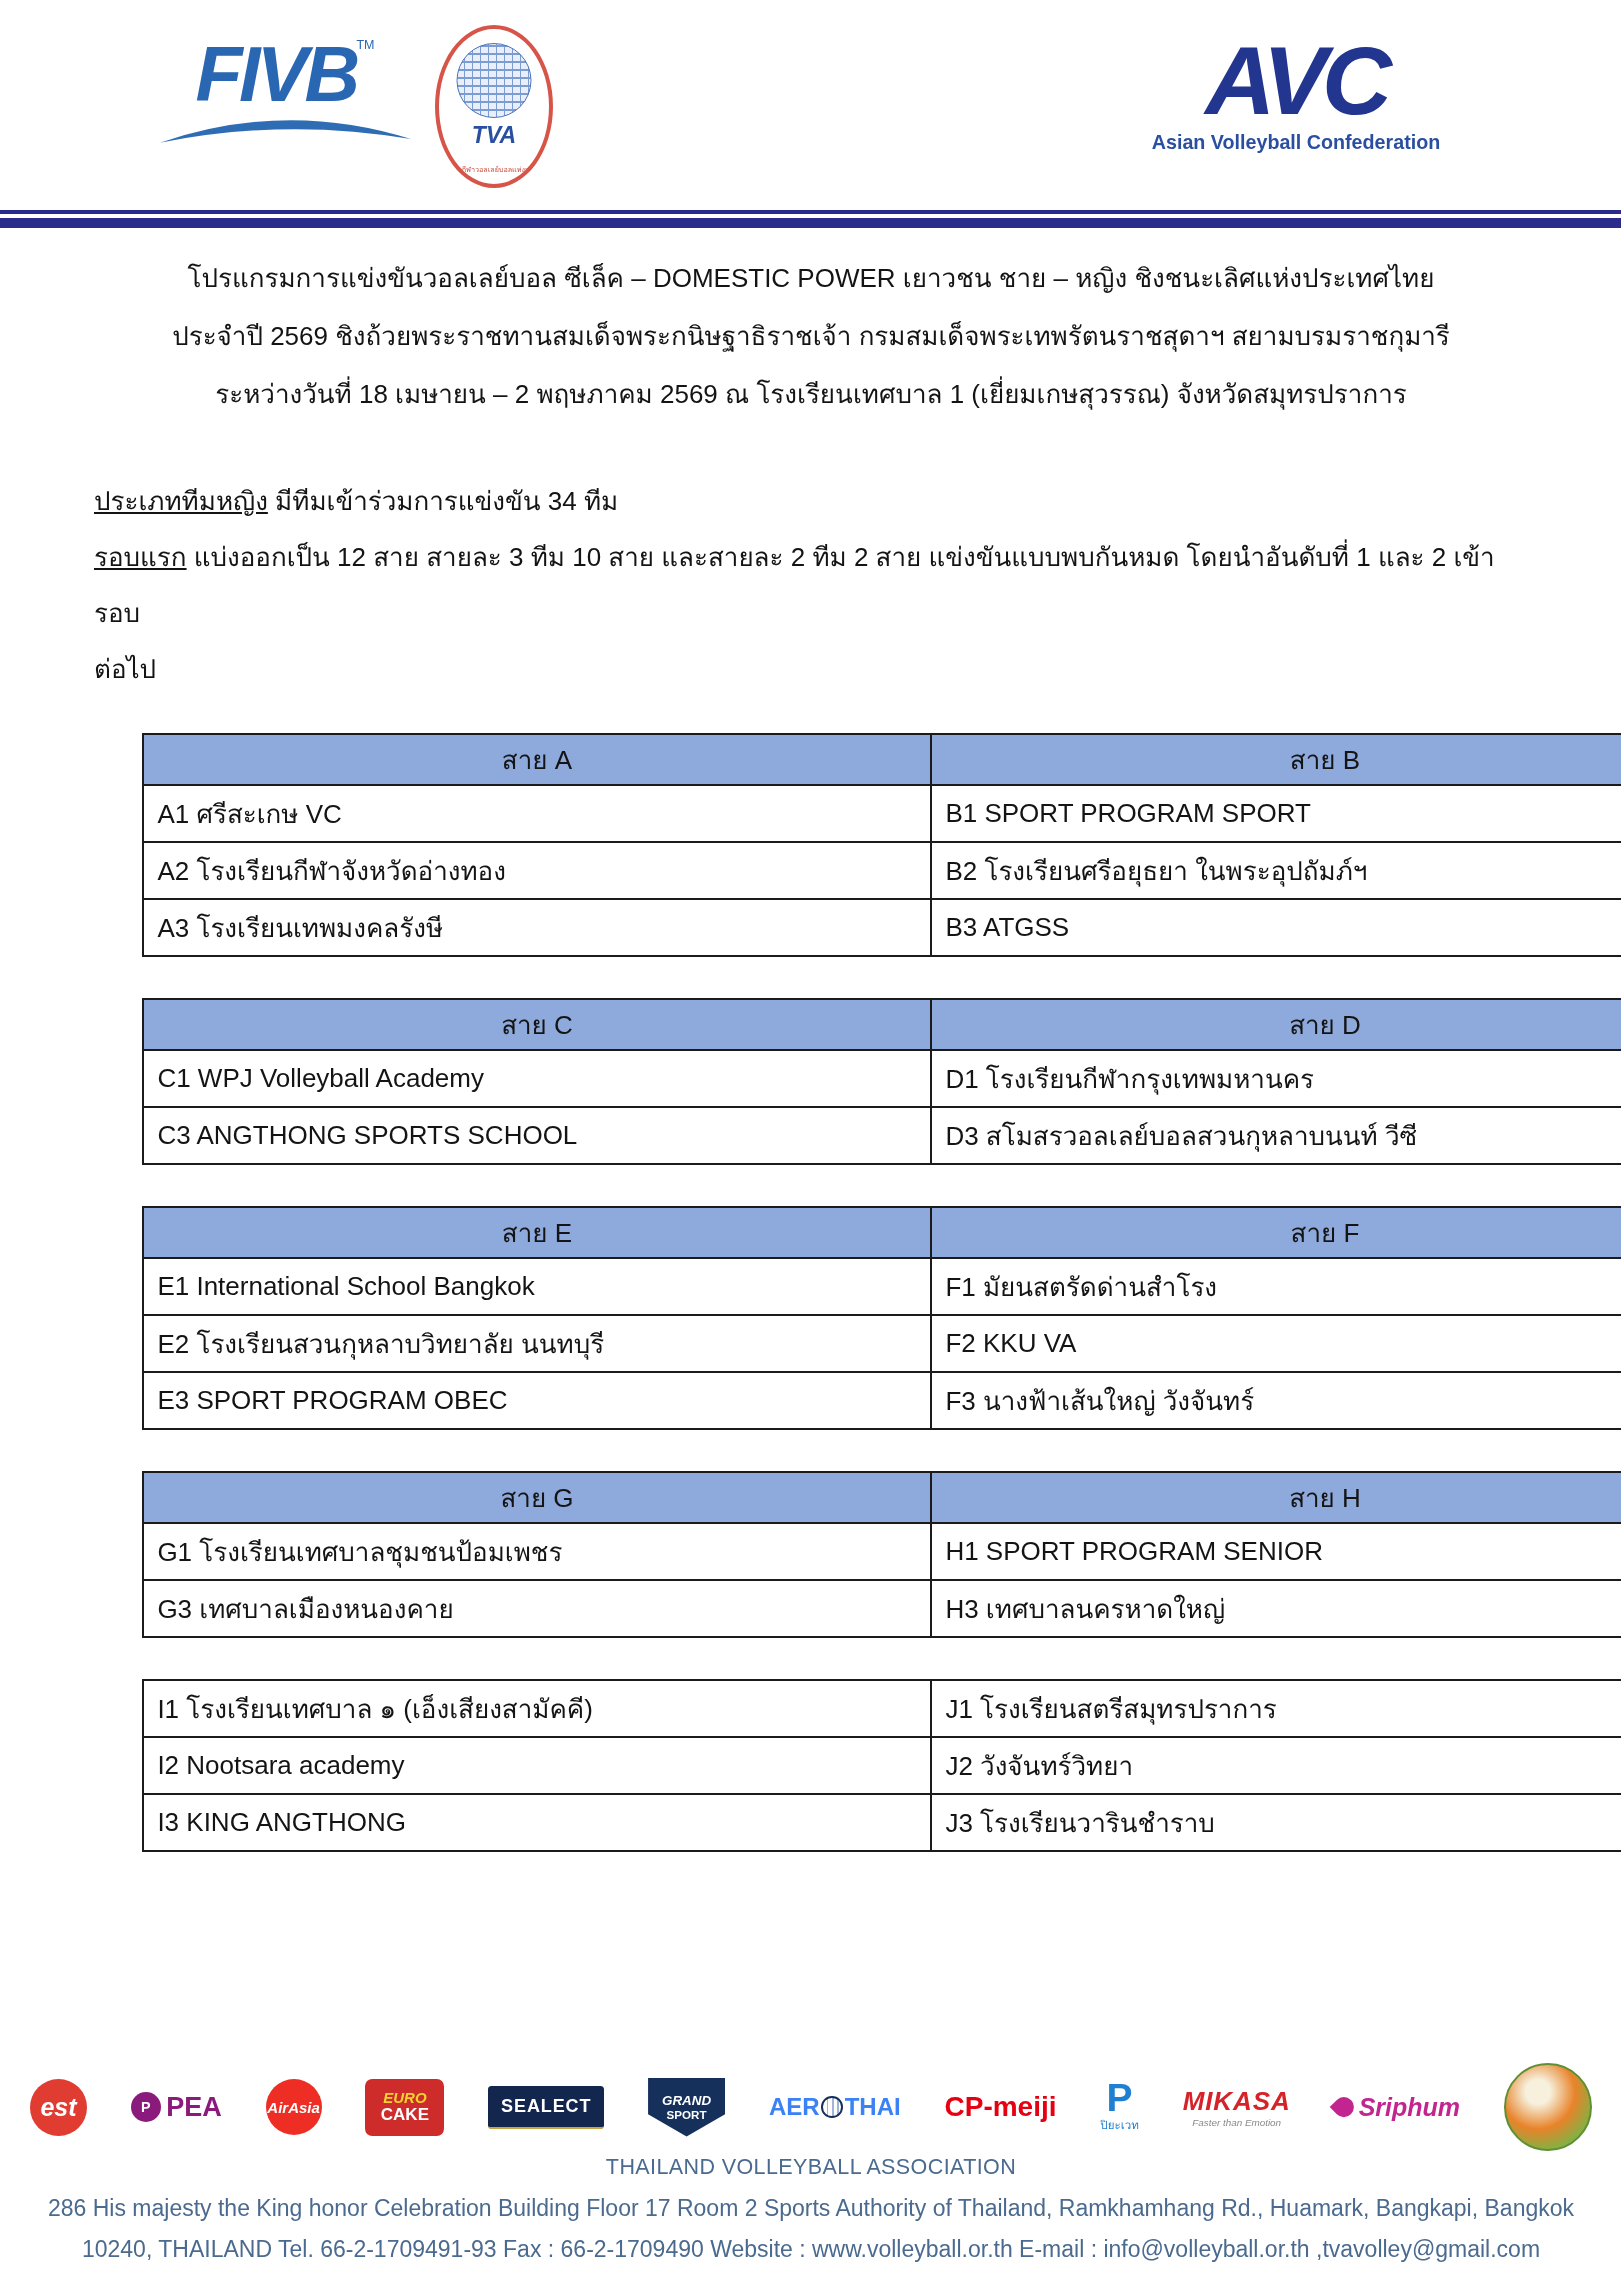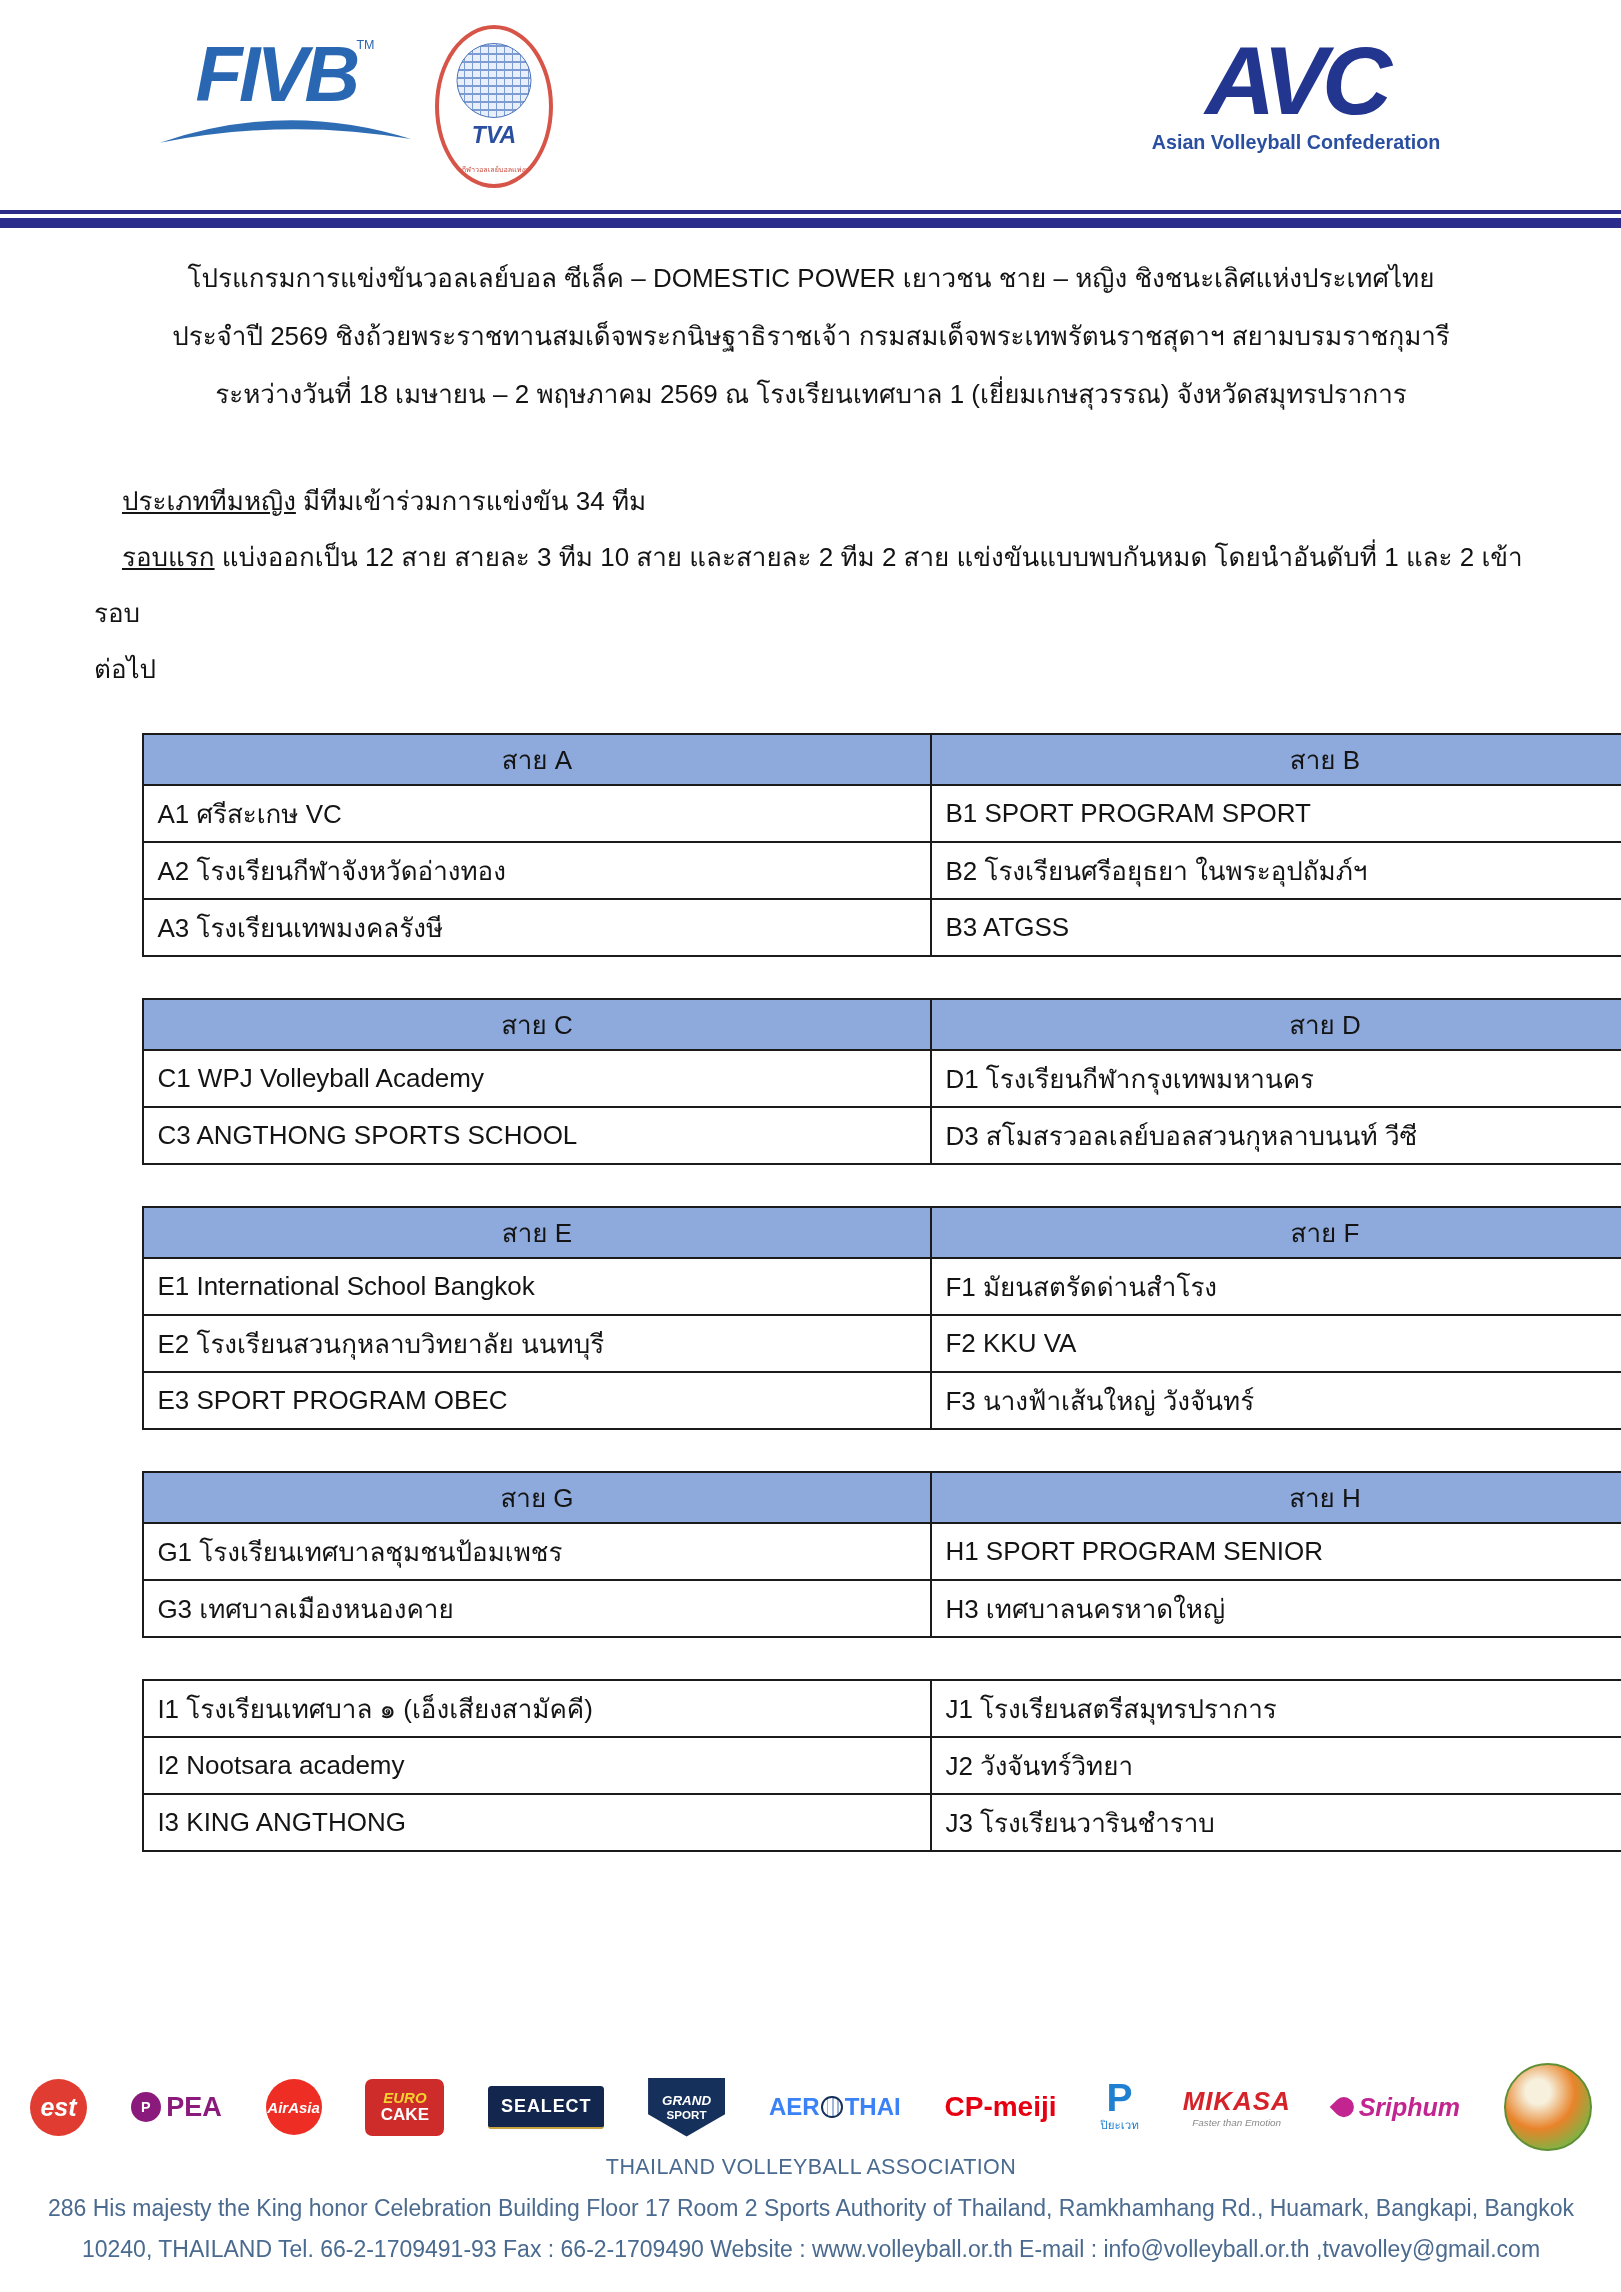--- a/index.html
+++ b/index.html
@@ -37,21 +37,21 @@
   
   .rule-thin  { height:3.6px;  background:#2B2B8C; }
   .rule-gap   { height:4.5px;  background:#fff; }
   .rule-thick { height:9.9px; background:#2B2B8C; }
 
   
   .title-block { margin-top:21.5px; text-align:center; font-size:26px; line-height:58px; color:#141414; }
 
   
   .intro-block { margin:50px 90px 0 94px; font-size:26px; line-height:56px; color:#141414; }
-  .u { text-decoration:underline;margin-left:28px; }
+  .u { text-decoration:underline; }
 
   
   .tables-block { margin-top:36px; }
   table.group { border-collapse:collapse; width:1578px; margin:0 0 41px 142px; table-layout:fixed; }
   table.group th {
     height:51px; border:2.7px solid #1b1b1b; background:#8EA9DB;
     font-size:26px; font-weight:400; text-align:center; color:#141414;
   }
   table.group td {
     height:57px; border:2.7px solid #1b1b1b; background:#fff;

